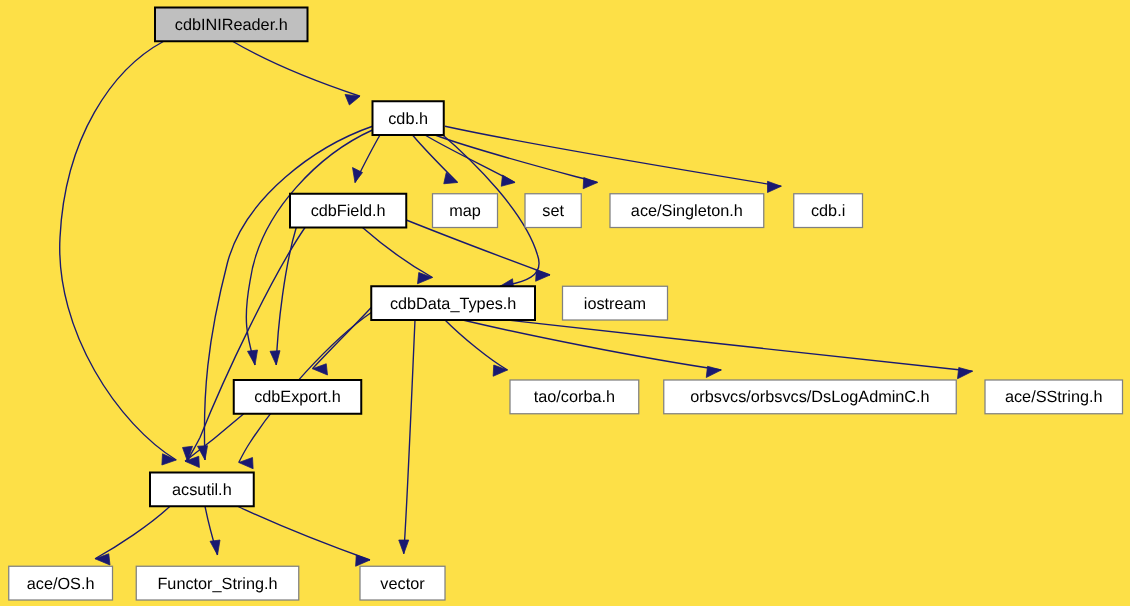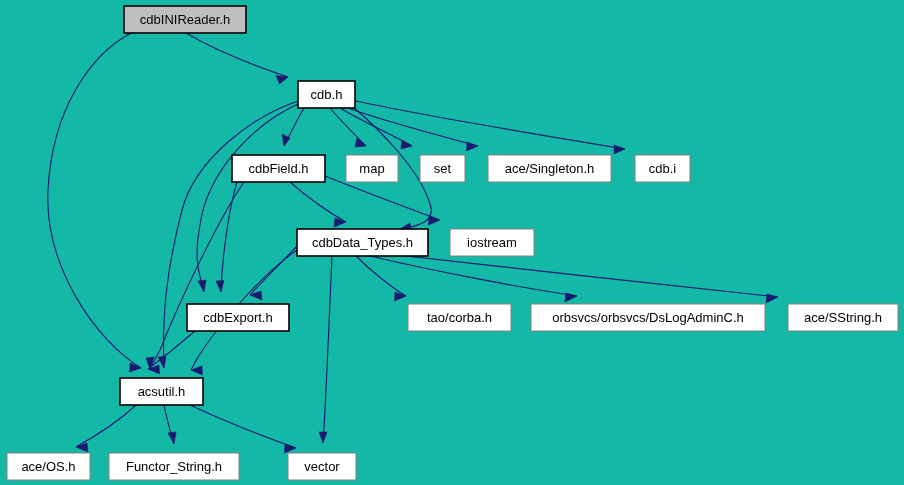--- a/index.html
+++ b/index.html
@@ -4,21 +4,21 @@
 <style>
   html, body {
     margin: 0;
     padding: 0;
     background: #ffffff;
   }
   #canvas {
     position: relative;
     width: 904px;
     height: 485px;
-    background: #14b8a6;
+    background: #fde047;
     overflow: hidden;
     font-family: "Liberation Sans", sans-serif;
   }
   svg#graph {
     position: absolute;
     left: 0;
     top: 0;
     width: 904px;
     height: 485px;
   }

